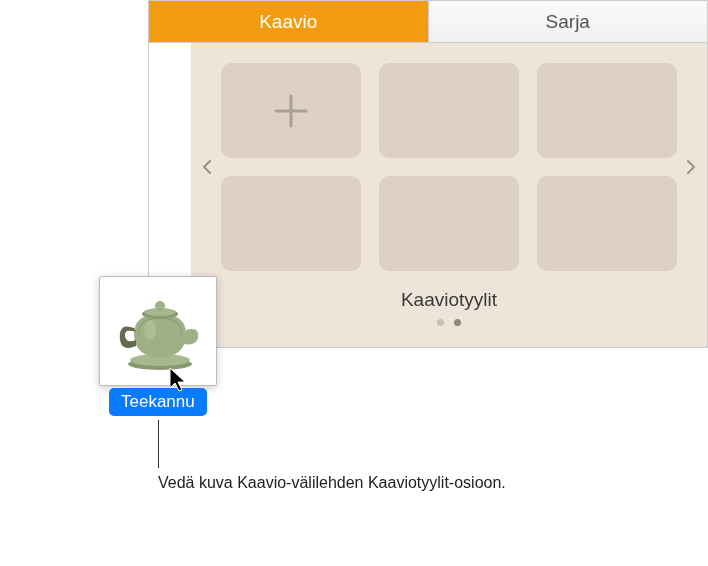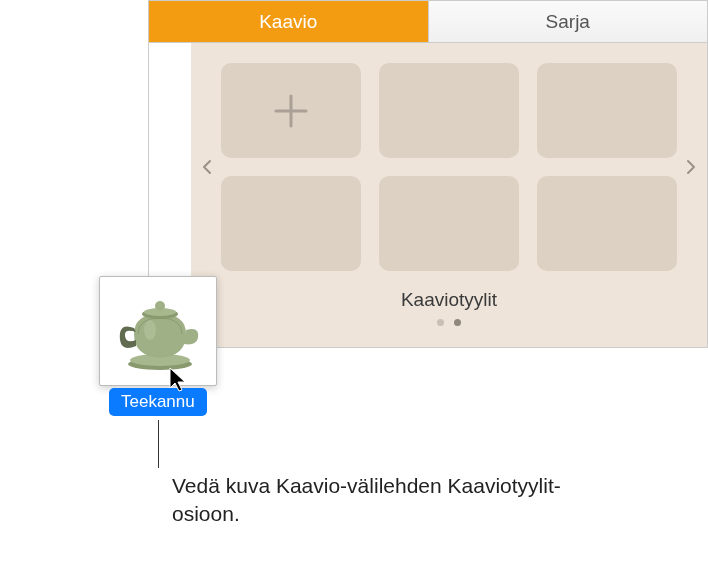--- a/index.html
+++ b/index.html
@@ -155,23 +155,23 @@
     .callout-line {
       position: absolute;
       left: 158px;
       top: 420px;
       width: 1px;
       height: 48px;
       background: #333;
     }
     .callout-text {
       position: absolute;
-      left: 172px;
+      left: 158px;
       top: 472px;
-      font-size: 21px;
+      font-size: 16px;
       color: #222;
       line-height: 1.35;
       max-width: 420px;
     }
   </style>
 </head>
 <body>
 
 <div class="panel">
   <div class="tabs">

